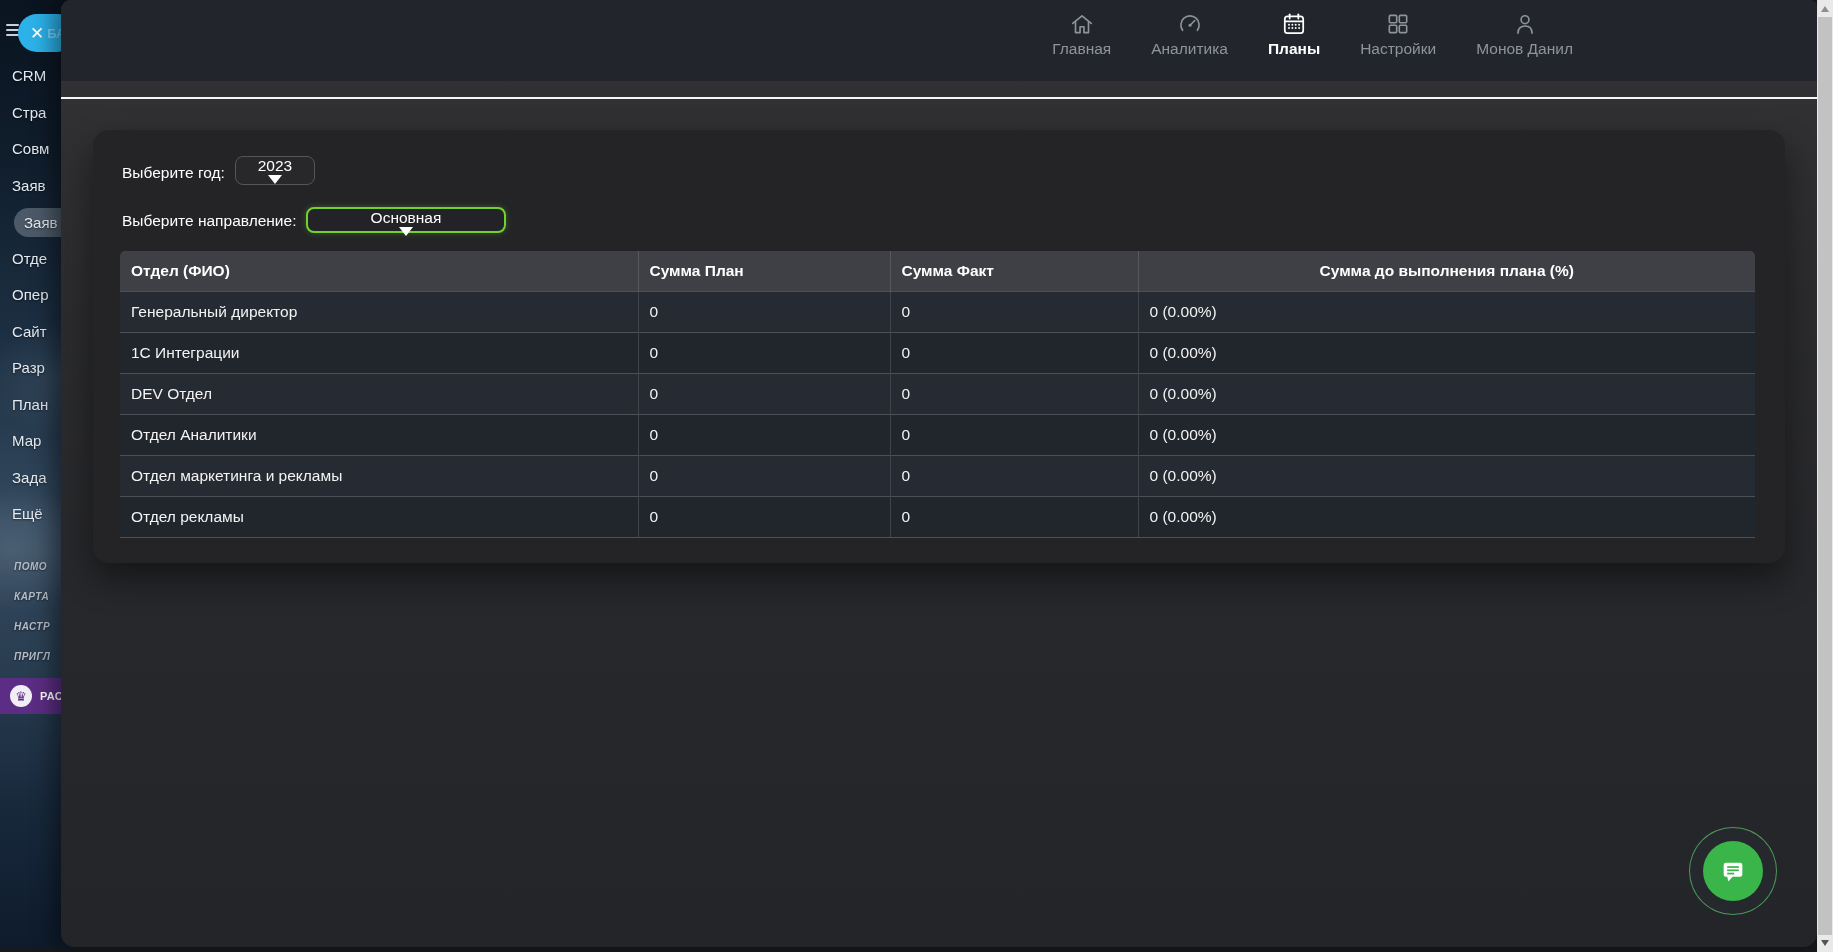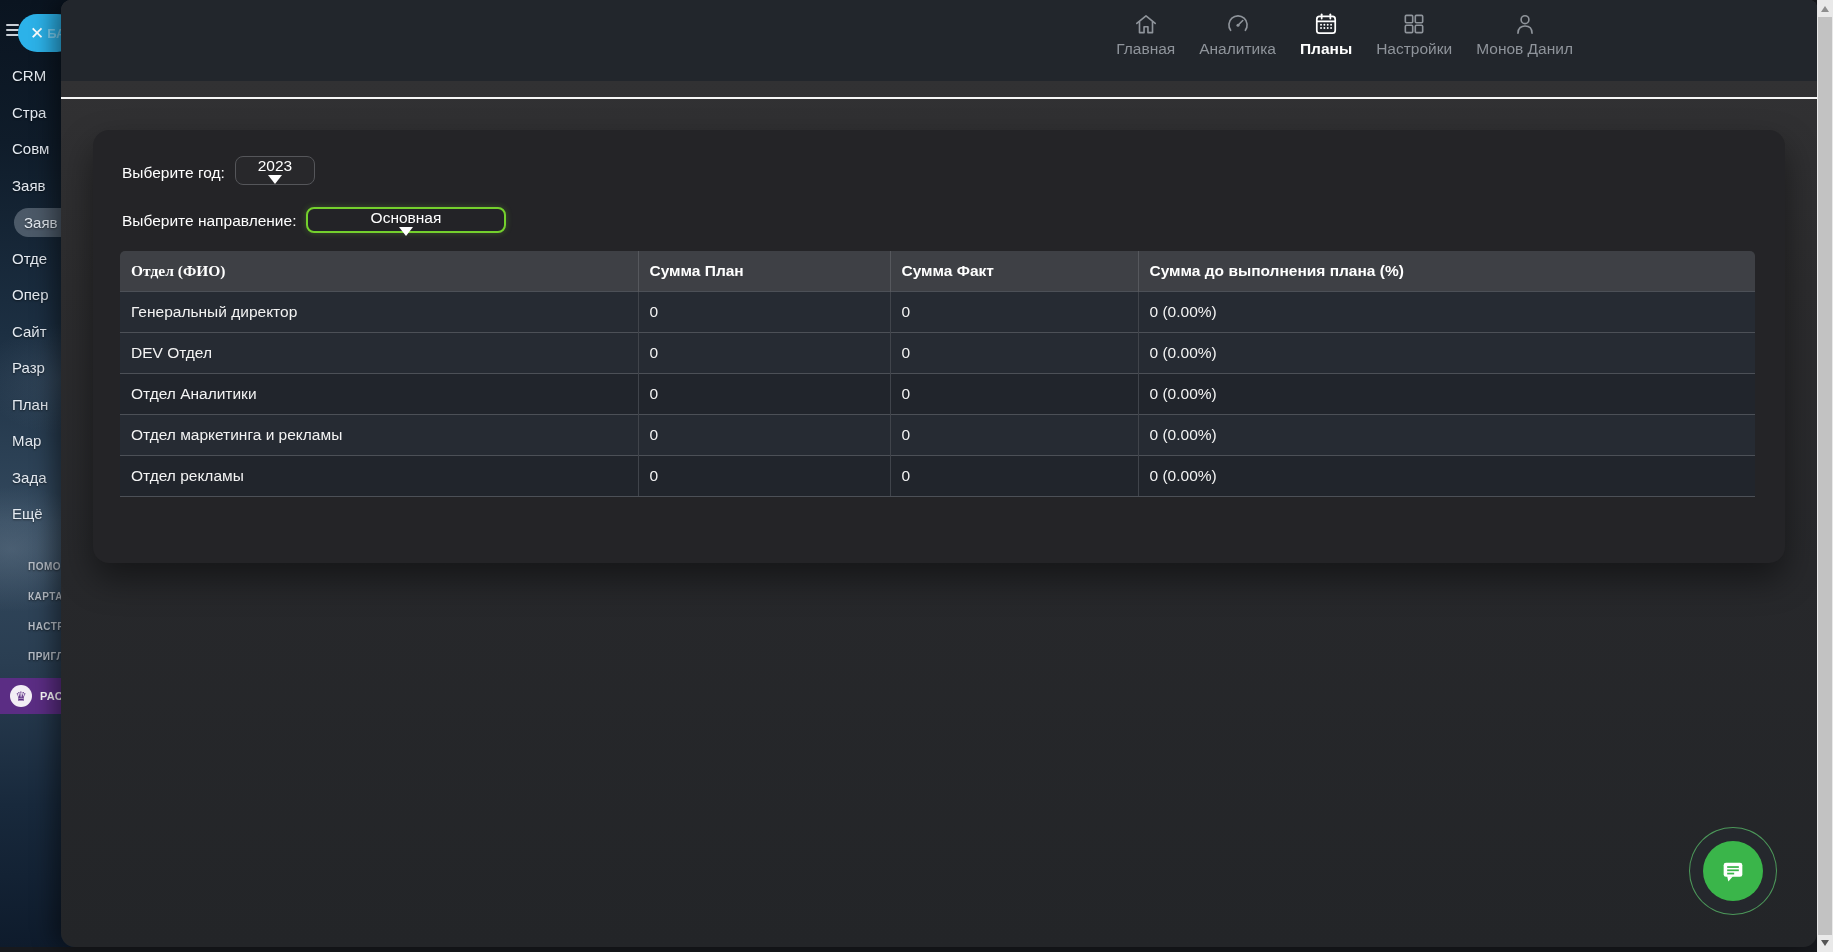--- a/index.html
+++ b/index.html
@@ -29,43 +29,44 @@
   .side-item{
     height:36.5px;line-height:36.5px;padding-left:12px;font-size:15px;color:#e4eaf1;
     white-space:nowrap;overflow:hidden;cursor:pointer;text-shadow:0 1px 2px rgba(0,0,0,.5);
   }
   .side-item.active{
     background:rgba(122,134,148,.55);border-radius:17px 0 0 17px;
     margin:3.75px 0 3.75px 14px;padding-left:10px;height:29px;line-height:29px;
   }
   .side-secondary{position:absolute;top:552px;left:0;right:0;}
   .side-sec-item{
-    height:30px;line-height:30px;padding-left:28px;font-size:10px;font-weight:bold;
+    height:30px;line-height:30px;padding-left:14px;font-size:10px;font-weight:bold;
     letter-spacing:.5px;color:#b6bdc6;white-space:nowrap;overflow:hidden;cursor:pointer;
     text-shadow:0 1px 2px rgba(0,0,0,.5);
+    font-style:italic;
   }
   .upgrade{
     position:absolute;top:678px;left:0;right:0;height:36px;background:#5b2d84;
     display:flex;align-items:center;padding-left:10px;cursor:pointer;
   }
   .crown-circle{
     width:22px;height:22px;border-radius:50%;background:rgba(255,255,255,.92);
     display:flex;align-items:center;justify-content:center;flex:0 0 auto;
     color:#5b2d84;font-size:13px;line-height:1;font-family:"DejaVu Sans",sans-serif;
   }
   .upgrade-label{color:#fff;font-size:11px;font-weight:bold;margin-left:8px;letter-spacing:.4px;white-space:nowrap;text-align:center;}
   
   .panel{
     position:absolute;left:61px;top:0;width:1756px;height:947px;z-index:2;
     border-radius:10px 8px 14px 14px;overflow:hidden;
     background:linear-gradient(180deg,#333335 0%,#2c2c2e 30%,#27282b 60%,#232528 100%);
     box-shadow:-8px 0 22px rgba(0,0,0,.45);
   }
   .topbar{position:absolute;left:0;right:0;top:0;height:81px;background:#22262c;}
-  .nav{position:absolute;top:11px;right:244px;display:flex;gap:24px;}
+  .nav{position:absolute;top:11px;right:244px;display:flex;gap:40px;}
   .nav-item{display:flex;flex-direction:column;align-items:center;gap:3px;color:#8f949b;cursor:pointer;}
   .nav-item.active{color:#ffffff;}
   .nav-item svg{display:block;}
   .nav-label{font-size:15.5px;white-space:nowrap;}
   .nav-item.active .nav-label{font-weight:700;}
   .divider{position:absolute;left:0;right:0;top:97px;height:2px;background:#f6f6f6;}
   
   .card{
     position:absolute;left:32px;top:130px;width:1692px;height:433px;
     background:#242427;border-radius:16px;box-shadow:0 16px 34px rgba(0,0,0,.45);
@@ -85,22 +86,22 @@
   .caret{width:0;height:0;border-left:7px solid transparent;border-right:7px solid transparent;border-top:9px solid #fff;}
   
   table.plans{
     position:absolute;left:27px;top:121px;width:1635px;
     border-collapse:collapse;table-layout:fixed;font-size:15.5px;
   }
   table.plans th{
     height:40px;background:#3e4045;color:#fff;font-weight:700;text-align:left;
     padding:0 11px;border-right:1px solid #56585d;overflow:hidden;white-space:nowrap;
   }
-  table.plans th:first-child{border-radius:5px 0 0 0;font-family:Liberation Serif, serif;}
-  table.plans th:last-child{border-right:none;border-radius:0 5px 0 0;}
+  table.plans th:first-child{border-radius:5px 0 0 0;}
+  table.plans th:last-child{border-right:none;border-radius:0 5px 0 0;text-align:center;}
   table.plans td{
     height:41px;color:#f3f3f3;padding:0 11px;border-right:1px solid #40444b;
     border-top:1px solid #4c5057;overflow:hidden;white-space:nowrap;
   }
   table.plans td:last-child{border-right:none;}
   table.plans tr.odd td{background:#262b33;}
   table.plans tr.even td{background:#21252c;}
   table.plans tr:last-child td{border-bottom:1px solid #4c5057;}
   td.neg{color:#e8444f;}
   
@@ -258,20 +259,26 @@
             <th>Сумма до выполнения плана (%)</th>
           </tr>
         </thead>
         <tbody>
           <tr class="odd">
             <td>Генеральный директор</td>
             <td>0</td>
             <td>0</td>
             <td class="neg">0 (0.00%)</td>
           </tr>
+          <tr class="even">
+            <td>1С Интеграции</td>
+            <td>0</td>
+            <td>0</td>
+            <td class="neg">0 (0.00%)</td>
+          </tr>
           <tr class="odd">
             <td>DEV Отдел</td>
             <td>0</td>
             <td>0</td>
             <td class="neg">0 (0.00%)</td>
           </tr>
           <tr class="even">
             <td>Отдел Аналитики</td>
             <td>0</td>
             <td>0</td>

